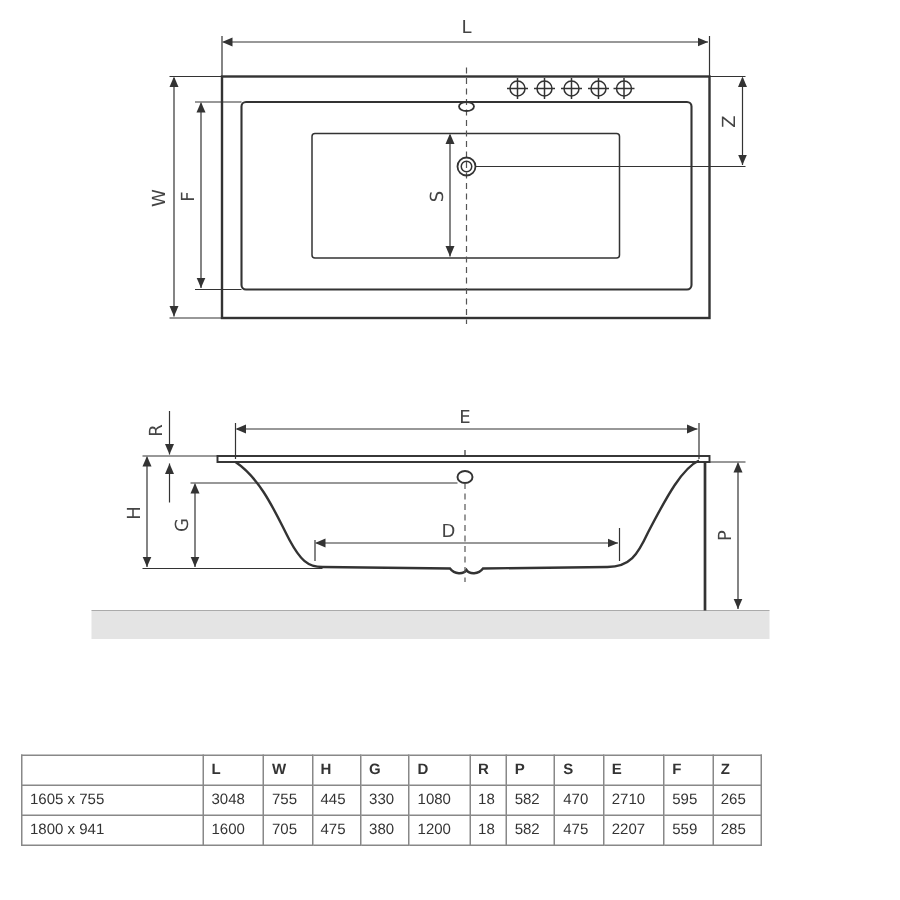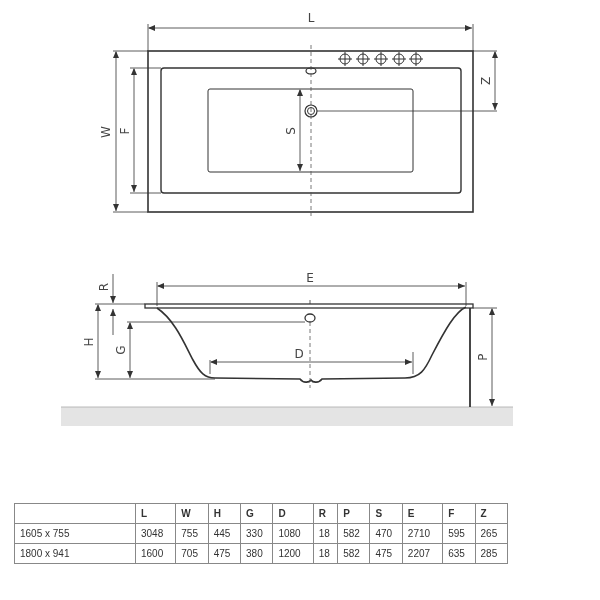--- a/index.html
+++ b/index.html
@@ -181,17 +181,17 @@
       <td>1800 x 941</td>
       <td>1600</td>
       <td>705</td>
       <td>475</td>
       <td>380</td>
       <td>1200</td>
       <td>18</td>
       <td>582</td>
       <td>475</td>
       <td>2207</td>
-      <td>635</td>
+      <td>559</td>
       <td>285</td>
     </tr>
   </tbody>
 </table>
 
 </body></html>

